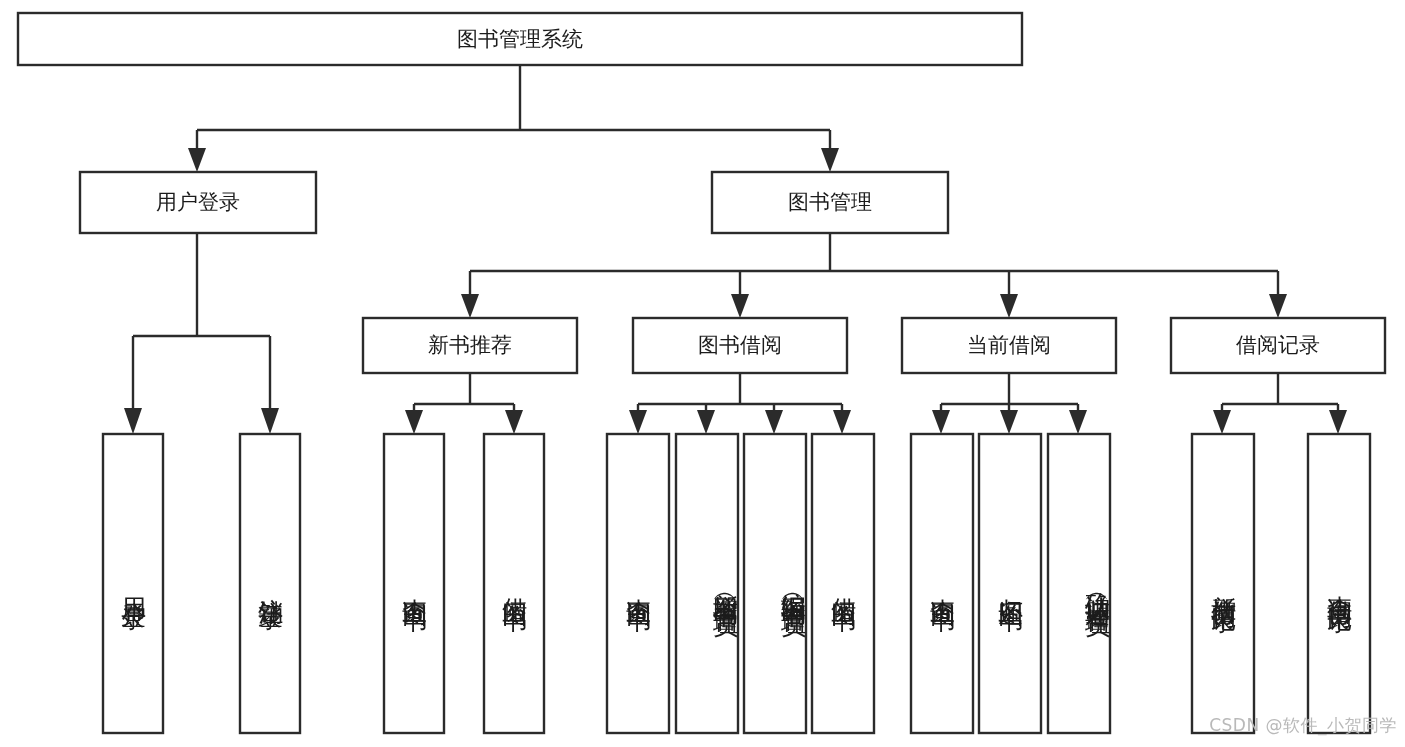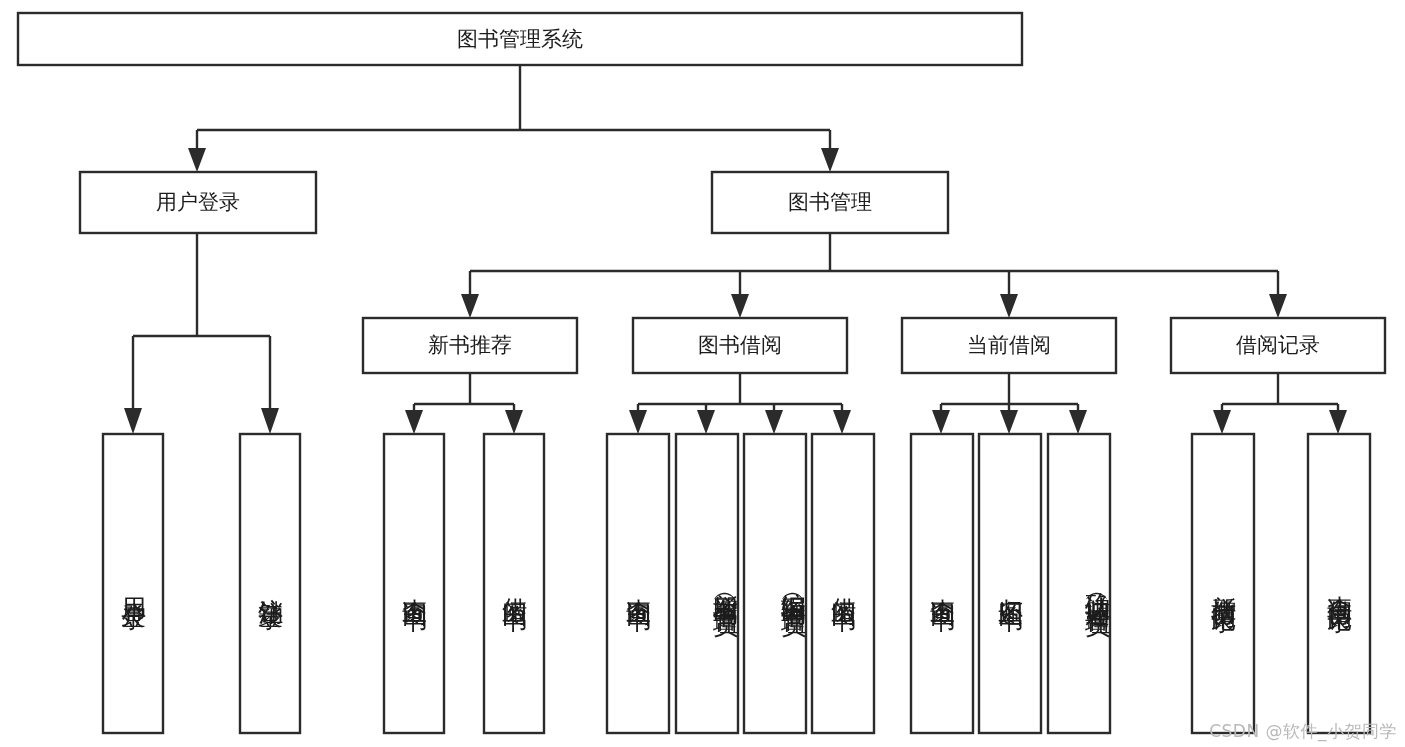--- a/index.html
+++ b/index.html
@@ -62,21 +62,21 @@
     line-height: 1.06;
     letter-spacing: 3px;
     color: #1c1c1c;
     white-space: nowrap;
     pointer-events: none;
     user-select: none;
   }
   .watermark {
     position: absolute;
     right: 8px;
-    bottom: 0;
+    bottom: 6px;
     font-family: "DejaVu Sans", "Liberation Sans", sans-serif;
     font-size: 17px;
     color: #b9b9b9;
     letter-spacing: 0.5px;
     white-space: nowrap;
   }
 </style>
 </head>
 <body>
 

